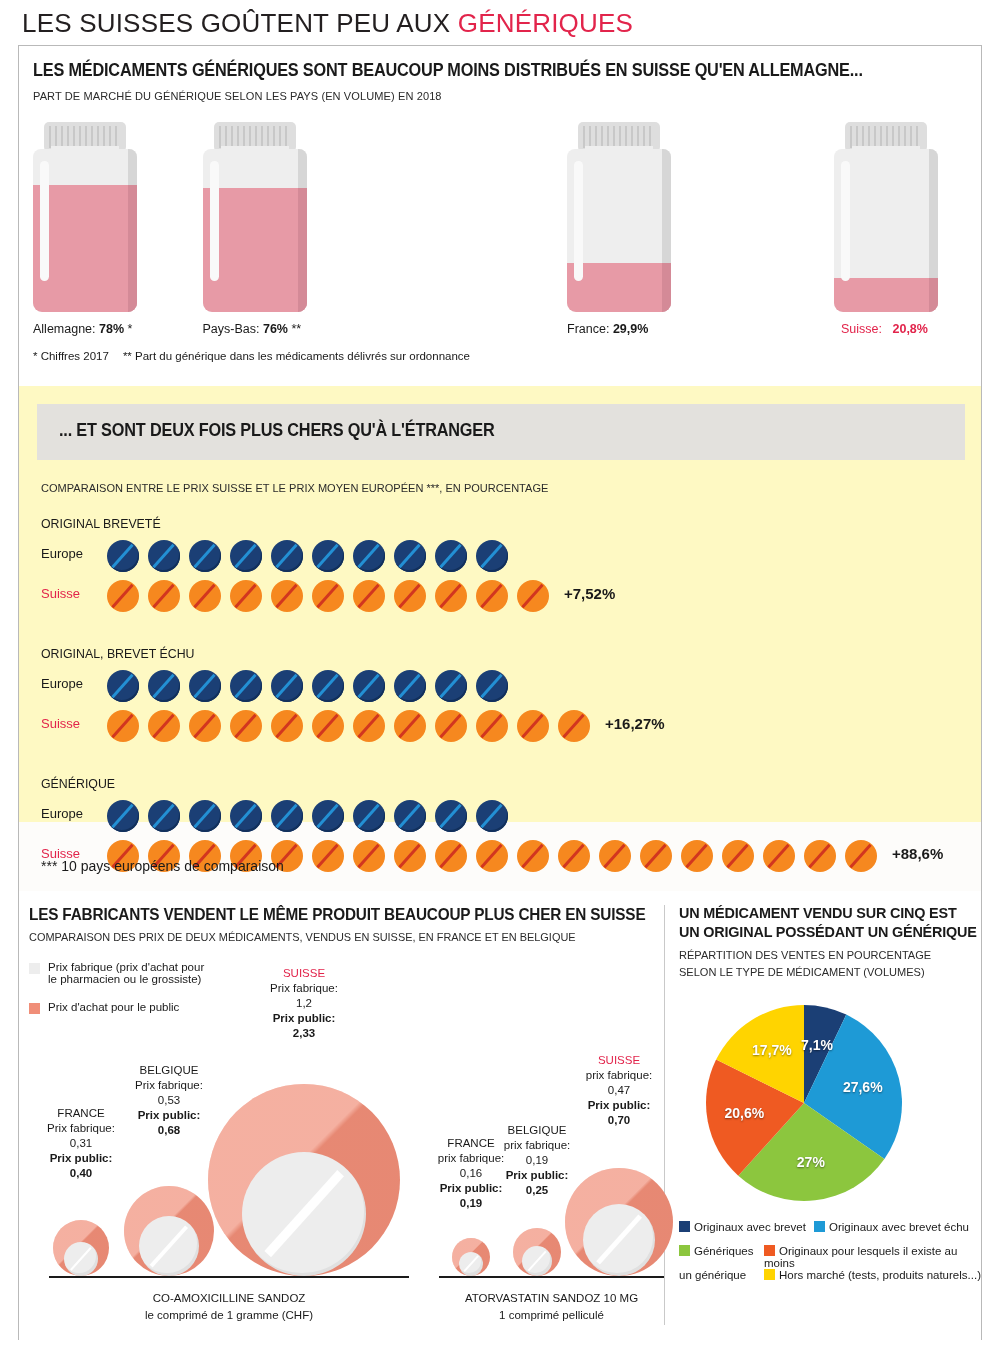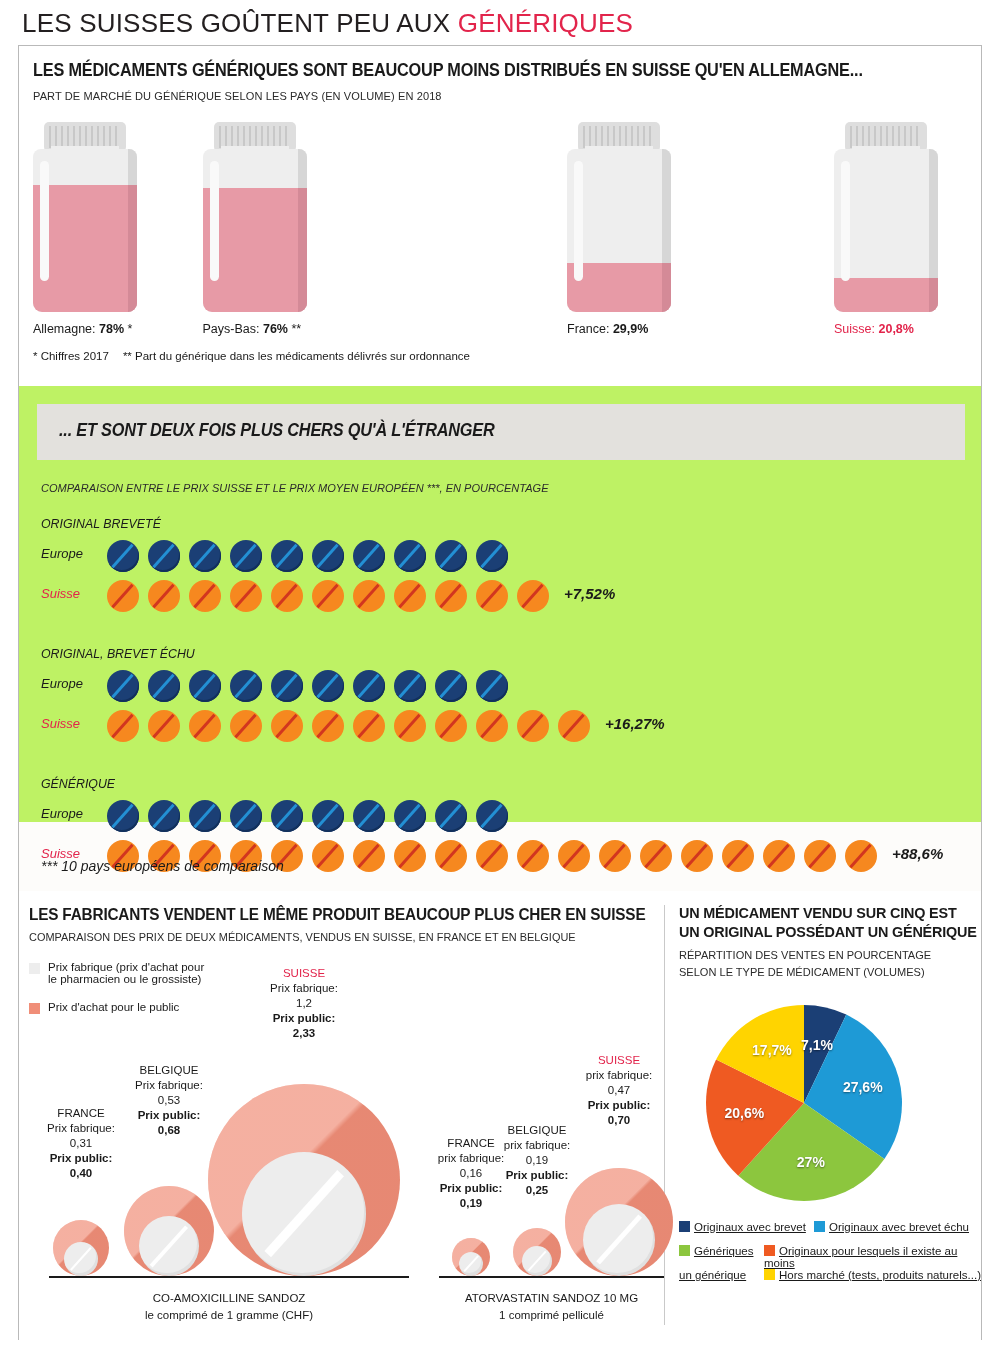--- a/index.html
+++ b/index.html
@@ -74,30 +74,30 @@
   }
   .b-high {
     position:absolute; left:7px; top:12px; width:9px; height:120px;
     background:#f9f9f9; border-radius:5px; z-index:4;
   }
   .b-label {
     position:absolute; top:200px; left:0; width:150px;
     font-size:12.5px; color:#1a1a1a; white-space:nowrap;
   }
   .b-label b { font-weight:bold; }
-  .b-label.red, .b-label.red b { color:#e2244b; }
+  .b-label.red, .b-label.red b { color:#e2244b;margin-left:7px; }
 
   .s1-foot {
     position:absolute; left:14px; top:304px;
     font-size:11.5px; color:#1a1a1a; white-space:nowrap;
   }
   .s1-foot .gap { display:inline-block; width:14px; }
 
   
-  .s2 { position:absolute; left:0; top:340px; width:100%; height:436px; background:#bef264;font-style:italic; }
+  .s2 { position:absolute; left:0; top:340px; width:100%; height:436px; background:#fef9c3; }
   .s2-band {
     position:absolute; left:18px; top:18px; width:928px; height:56px;
     background:#e3e1dd;
   }
   .s2-band-t {
     position:absolute; left:22px; top:16px;
     font-size:17.5px; font-weight:bold; letter-spacing:-.2px; color:#1a1a1a;
     transform:scaleX(.93); transform-origin:left center; white-space:nowrap;
   }
   .s2-sub {
@@ -207,21 +207,21 @@
   .r3-sub {
     position:absolute; left:660px; top:56px;
     font-size:11.5px; line-height:17px; color:#2b2b2b; white-space:nowrap;
     transform:scaleX(.96); transform-origin:left center;
   }
   .pie-wrap { position:absolute; left:685px; top:112px; width:230px; height:200px; }
   .pie-lab {
     position:absolute; font-size:14px; font-weight:bold; color:#ffffff;
     text-shadow:0 1px 2px rgba(0,0,0,.45);
   }
-  .pl { position:absolute; font-size:11.5px; color:#1a1a1a;text-decoration:underline; }
+  .pl { position:absolute; font-size:11.5px; color:#1a1a1a; }
   .pl-sw { display:inline-block; width:11px; height:11px; vertical-align:-1px; margin-right:4px; }
 </style>
 </head>
 <body>
 
 <div class="top-title">
   <span>LES SUISSES GOÛTENT PEU AUX </span><span class="accent">GÉNÉRIQUES</span>
 </div>
 
 <div class="frame">

